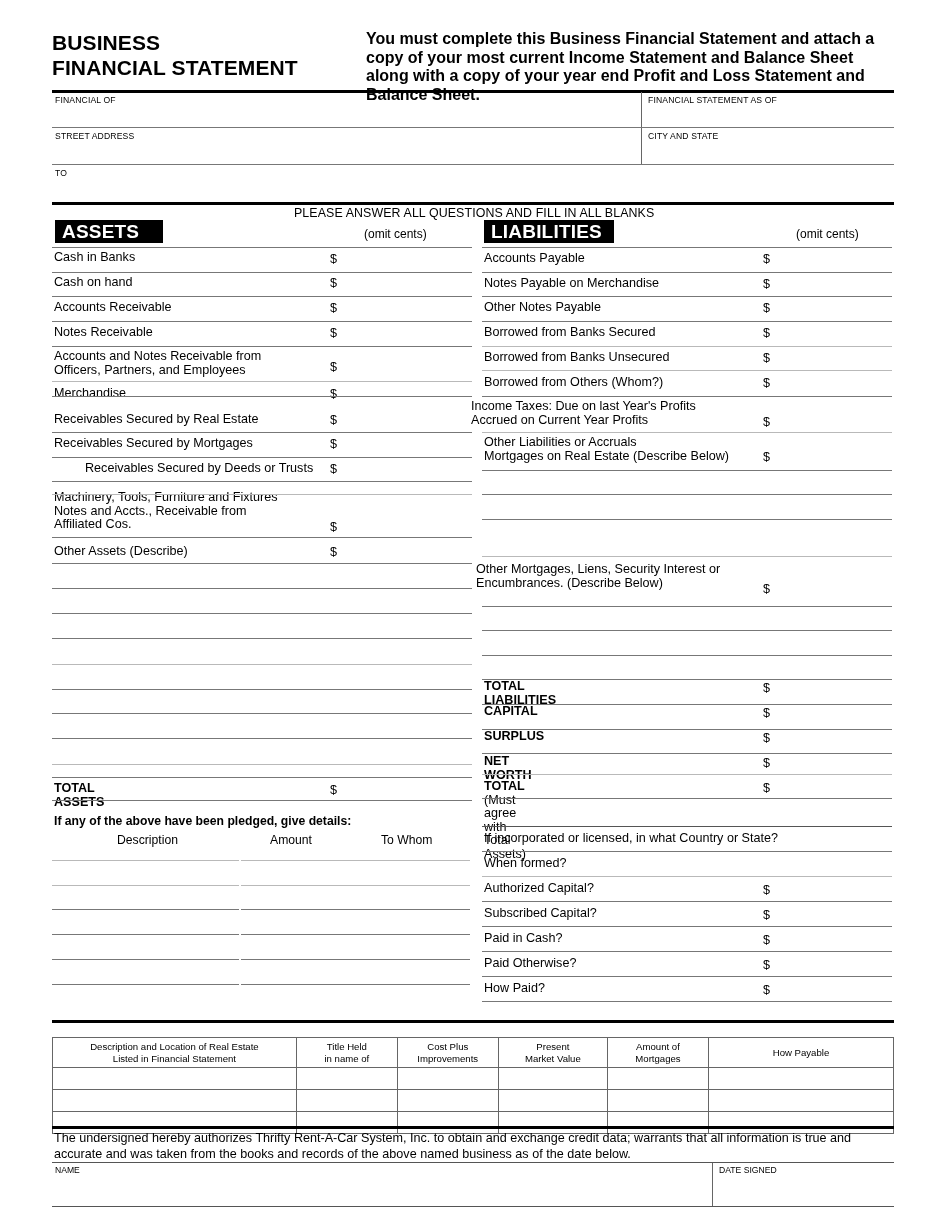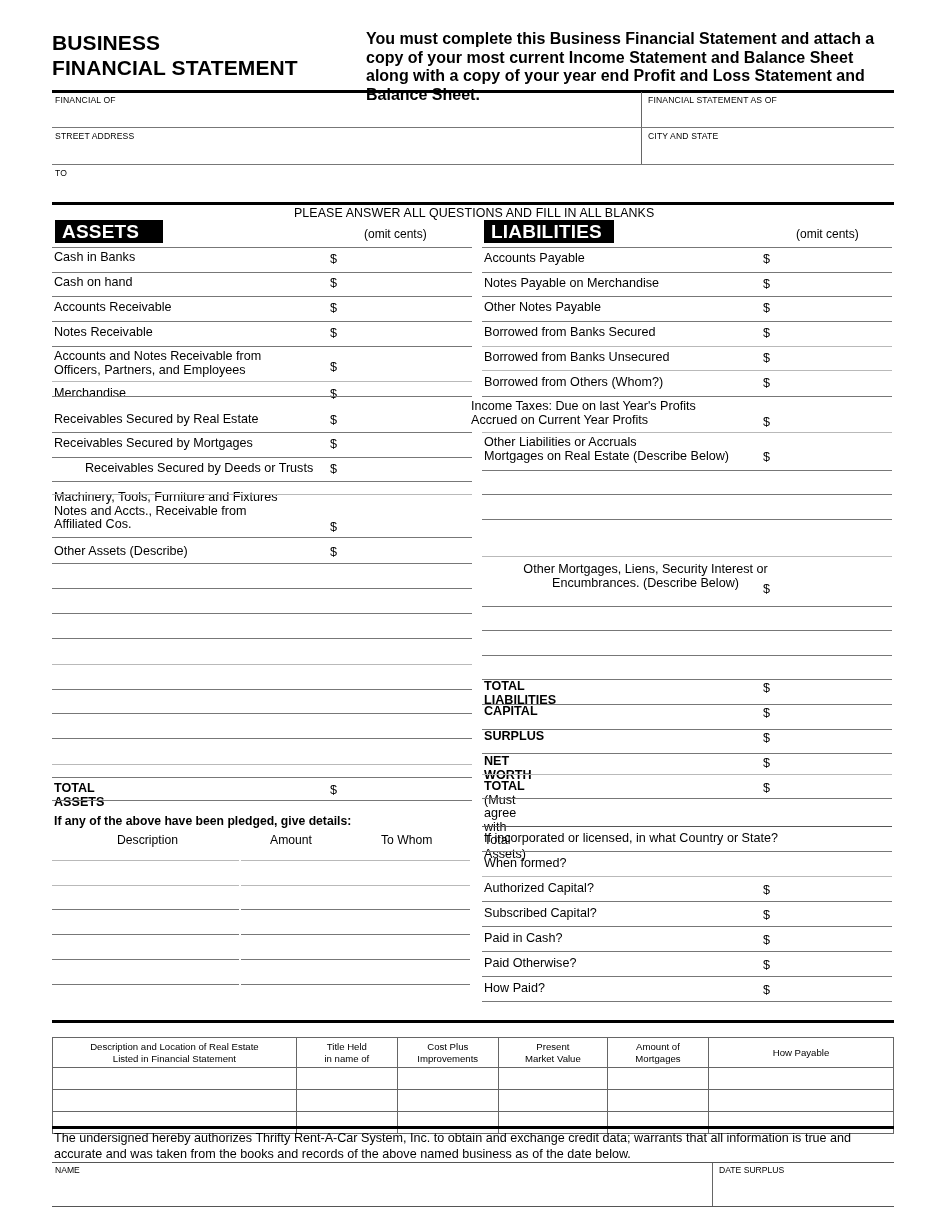--- a/index.html
+++ b/index.html
@@ -151,21 +151,21 @@
       <div class="row-label" style="left:484px; top:351px; width:275px;">Borrowed from Banks Unsecured</div>
       <div class="dollar" style="left:763px; top:351px;">$</div>
       <div class="row-label" style="left:484px; top:376px; width:275px;">Borrowed from Others (Whom?)</div>
       <div class="dollar" style="left:763px; top:376px;">$</div>
       <div class="row-label" style="left:471px; top:400px; width:275px;">Income Taxes: Due on last Year's Profits
           Accrued on Current Year Profits</div>
       <div class="dollar" style="left:763px; top:415px;">$</div>
       <div class="row-label" style="left:484px; top:436px; width:275px;">Other Liabilities or Accruals
 Mortgages on Real Estate (Describe Below)</div>
       <div class="dollar" style="left:763px; top:450px;">$</div>
-      <div class="row-label" style="left:508px; top:563px; width:275px;text-align:center;">Other Mortgages, Liens, Security Interest or
+      <div class="row-label" style="left:476px; top:563px; width:275px;">Other Mortgages, Liens, Security Interest or
 Encumbrances. (Describe Below)</div>
       <div class="dollar" style="left:763px; top:582px;">$</div>
       <div class="rule-thin" style="left:482px; top:247px; width:410px;"></div>
       <div class="rule-thin" style="left:482px; top:271.5px; width:410px;"></div>
       <div class="rule-thin" style="left:482px; top:296px; width:410px;"></div>
       <div class="rule-thin" style="left:482px; top:321px; width:410px;"></div>
       <div class="rule-light" style="left:482px; top:345.5px; width:410px;"></div>
       <div class="rule-light" style="left:482px; top:370px; width:410px;"></div>
       <div class="rule-thin" style="left:482px; top:395.5px; width:410px;"></div>
       <div class="rule-light" style="left:482px; top:432px; width:410px;"></div>
@@ -280,17 +280,17 @@
           <td style="height: 22px;">&nbsp;</td>
           <td style="height: 22px;">&nbsp;</td>
         </tr>
       </tbody>
     </table>
 
   <div class="rule-thick" style="left:52px; top:1126px; width:842px;"></div>
   <div class="auth" style="left:54px; top:1130px; width:840px;">The undersigned hereby authorizes Thrifty Rent-A-Car System, Inc. to obtain and exchange credit data; warrants that all information is true and accurate and was taken from the books and records of the above named business as of the date below.</div>
   <div class="rule-med" style="left:52px; top:1162px; width:842px;"></div>
   <div class="small-cap" style="left:55px; top:1165px;">NAME</div>
-  <div class="small-cap" style="left:719px; top:1165px;">DATE SURPLUS</div>
+  <div class="small-cap" style="left:719px; top:1165px;">DATE SIGNED</div>
   <div class="vline" style="left:712px; top:1163px; height:44px;"></div>
   <div class="rule-med" style="left:52px; top:1206px; width:842px;"></div>
 
 </div>
 
 </body></html>

